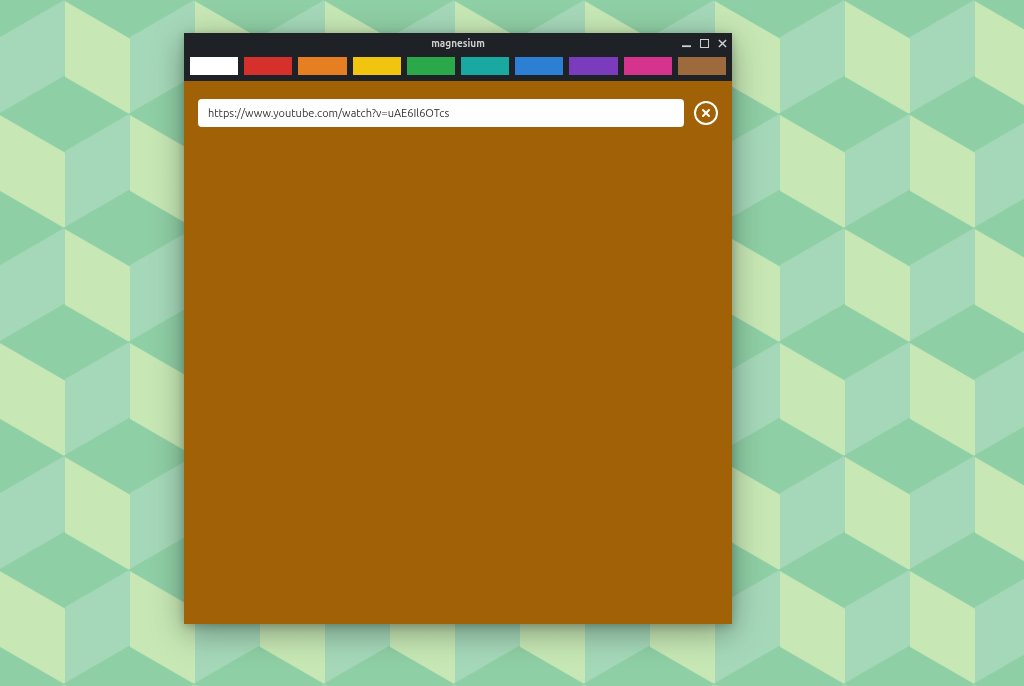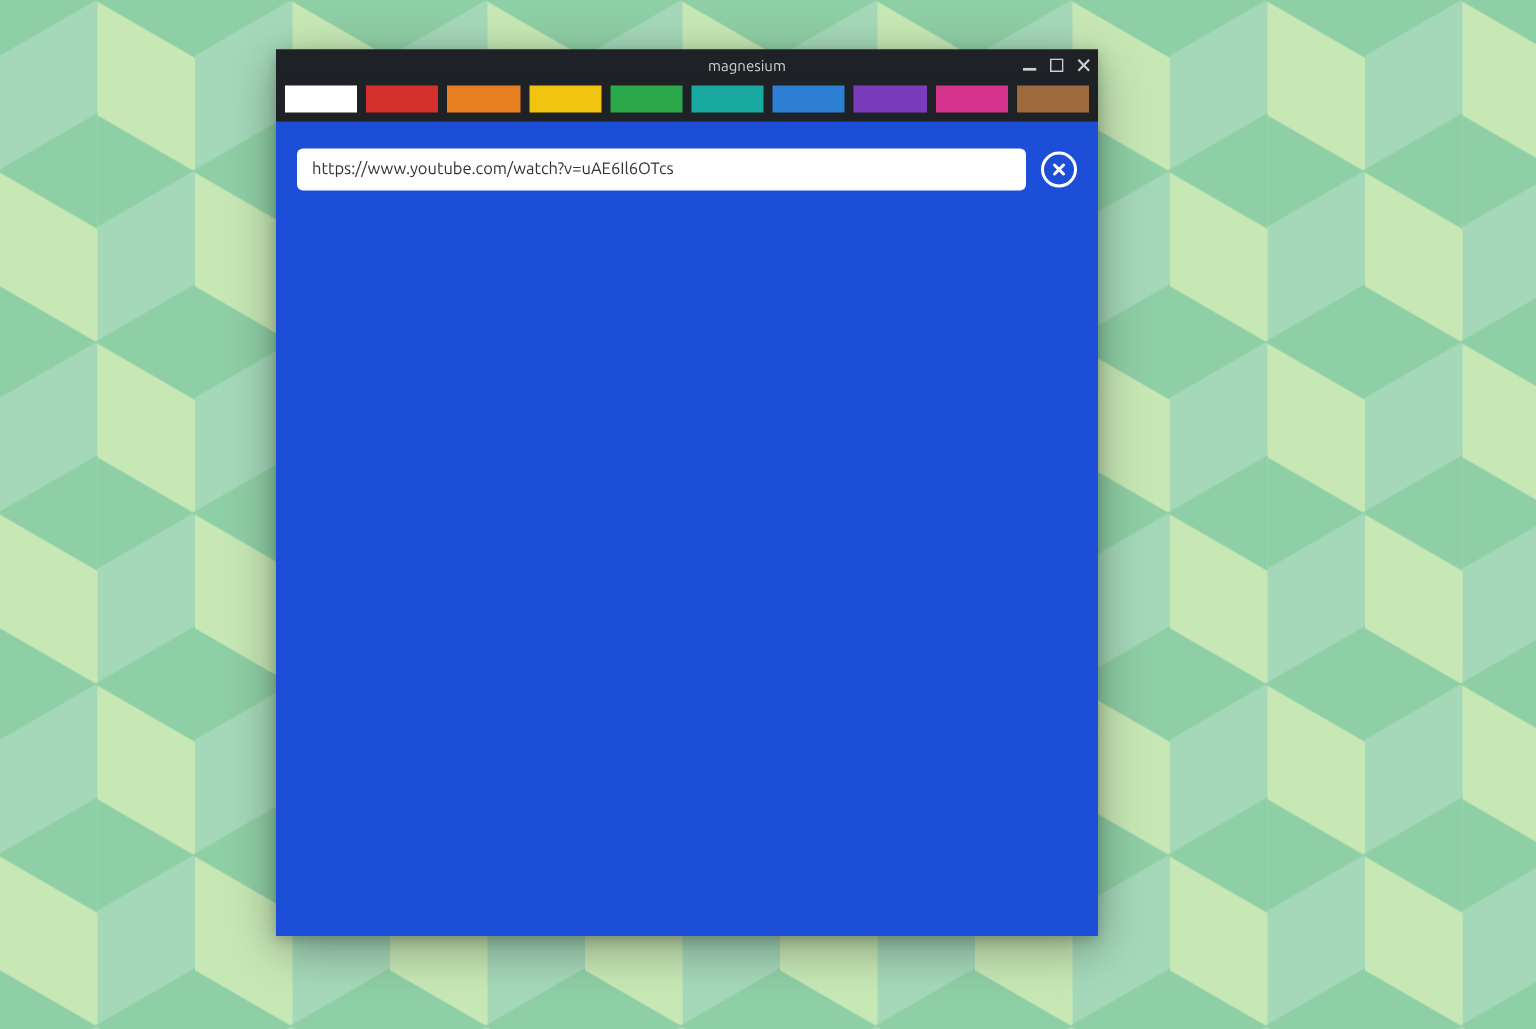--- a/index.html
+++ b/index.html
@@ -54,22 +54,21 @@
       position: relative;
       color: #cfcfcf;
       font-size: 10px;
       user-select: none;
     }
     
     .title-text {
       position: absolute;
       left: 50%;
       transform: translateX(-50%);
-      font-weight: 400;
-      margin-left: 40px;
+      font-weight: 700;
     }
     
     .window-controls {
       position: absolute;
       right: 4px;
       display: flex;
       gap: 6px;
       align-items: center;
     }
     
@@ -97,21 +96,21 @@
     }
     
     .color-tab {
       flex: 1;
       height: 18px;
       cursor: pointer;
     }
     
     .content-area {
       flex: 1;
-      background: #1d4ed8;
+      background: #a16207;
       padding: 18px 14px;
     }
     
     .url-row {
       display: flex;
       align-items: center;
       gap: 10px;
     }
     
     .url-input {

